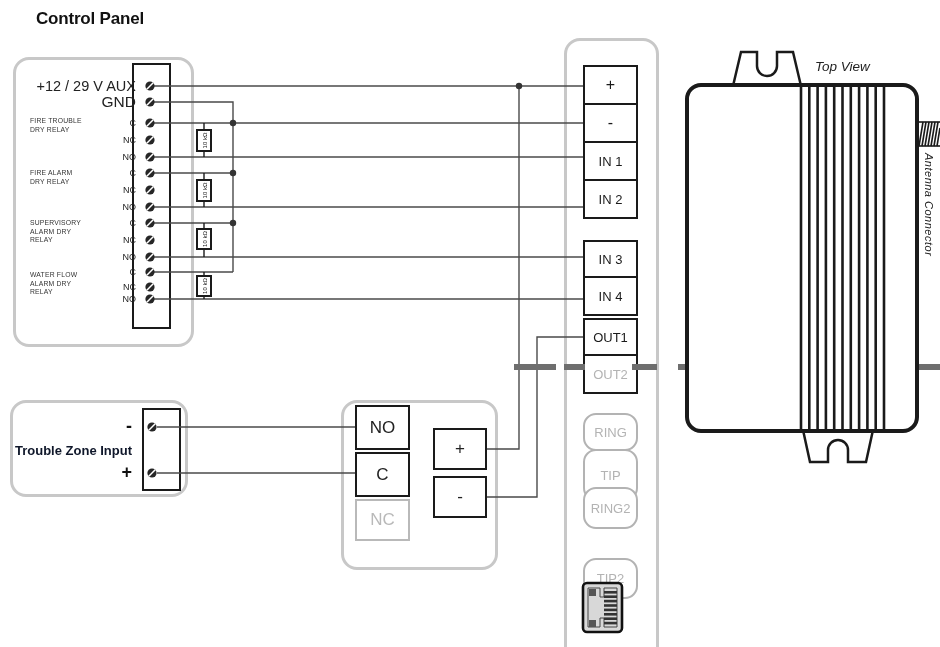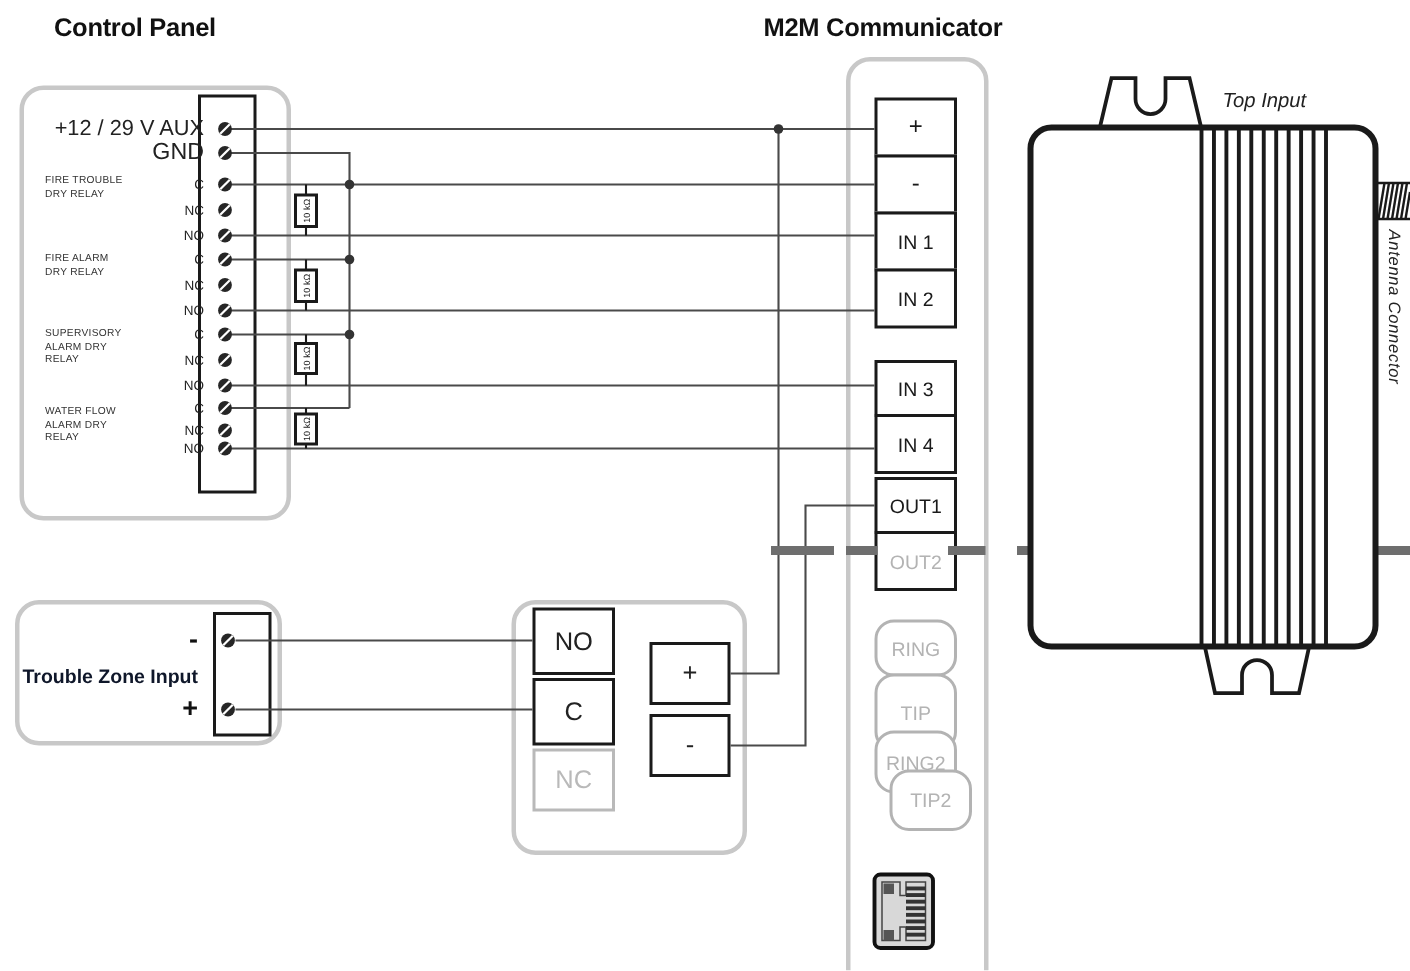--- a/index.html
+++ b/index.html
@@ -38,21 +38,20 @@
     writing-mode:vertical-rl;letter-spacing:0.5px;
   }
   svg.overlay{position:absolute;left:0;top:0;pointer-events:none;}
 </style>
 </head>
 <body>
 
 <div class="stage">
 
   <div class="abs title" style="left:36px;top:9px;">Control Panel</div>
-  <div class="abs title" style="left:509px;top:9px;">M2M Communicator</div>
 
   <div class="round-box" style="left:13px;top:57px;width:175px;height:284px;"></div>
   <div class="strip" style="left:132px;top:63px;width:35px;height:262px;"></div>
 
   <div class="pin-label" style="right:814px;top:78px;width:120px;font-size:14.5px;">+12 / 29 V AUX</div>
   <div class="pin-label" style="right:814px;top:93px;width:120px;font-size:15.5px;">GND</div>
 
   <div class="pin-label" style="right:814px;top:118px;width:40px;font-size:9px;">C</div>
   <div class="pin-label" style="right:814px;top:135px;width:40px;font-size:9px;">NC</div>
   <div class="pin-label" style="right:814px;top:152px;width:40px;font-size:9px;">NO</div>
@@ -93,36 +92,36 @@
   <div class="term-box" style="top:179px;height:40px;">IN 2</div>
 
   <div class="term-box" style="top:240px;height:38px;">IN 3</div>
   <div class="term-box" style="top:276px;height:40px;">IN 4</div>
   <div class="term-box" style="top:318px;height:38px;">OUT1</div>
   <div class="term-box muted-text" style="top:354px;height:40px;">OUT2</div>
 
   <div class="term-box muted" style="top:413px;height:38px;">RING</div>
   <div class="term-box muted" style="top:449px;height:52px;">TIP</div>
   <div class="term-box muted" style="top:487px;height:42px;">RING2</div>
-  <div class="term-box muted" style="top:513px;height:41px;margin-left:10px;">TIP2</div>
+  <div class="term-box muted" style="top:558px;height:41px;">TIP2</div>
 
   <div class="round-box" style="left:10px;top:400px;width:172px;height:91px;"></div>
   <div class="strip" style="left:142px;top:408px;width:35px;height:79px;"></div>
   <div class="sign" style="right:818px;top:416px;width:30px;">-</div>
   <div class="sign" style="right:818px;top:462px;width:30px;">+</div>
   <div class="abs bold13" style="left:15px;top:443px;">Trouble Zone Input</div>
 
   <div class="round-box" style="left:341px;top:400px;width:151px;height:164px;"></div>
   <div class="ul-box" style="left:355px;top:405px;width:55px;height:45px;">NO</div>
   <div class="ul-box" style="left:355px;top:452px;width:55px;height:45px;">C</div>
   <div class="ul-box muted" style="left:355px;top:499px;width:55px;height:42px;">NC</div>
   <div class="ul-box" style="left:433px;top:428px;width:54px;height:42px;">+</div>
   <div class="ul-box" style="left:433px;top:476px;width:54px;height:42px;">-</div>
 
-  <div class="italic-label" style="left:815px;top:59px;font-size:13.5px;">Top Input</div>
+  <div class="italic-label" style="left:815px;top:59px;font-size:13.5px;">Top View</div>
   <div class="vert-label" style="left:923px;top:153px;">Antenna Connector</div>
 
   <svg class="overlay" width="940" height="647" viewBox="0 0 940 647">
     <g stroke="#4a4a4a" stroke-width="1.4" fill="none">
       <line x1="150" y1="86" x2="583" y2="86"></line>
       <polyline points="150,102 233,102 233,272"></polyline>
       <line x1="150" y1="123" x2="583" y2="123"></line>
       <line x1="150" y1="157" x2="583" y2="157"></line>
       <line x1="150" y1="173" x2="233" y2="173"></line>
       <line x1="150" y1="207" x2="583" y2="207"></line>

